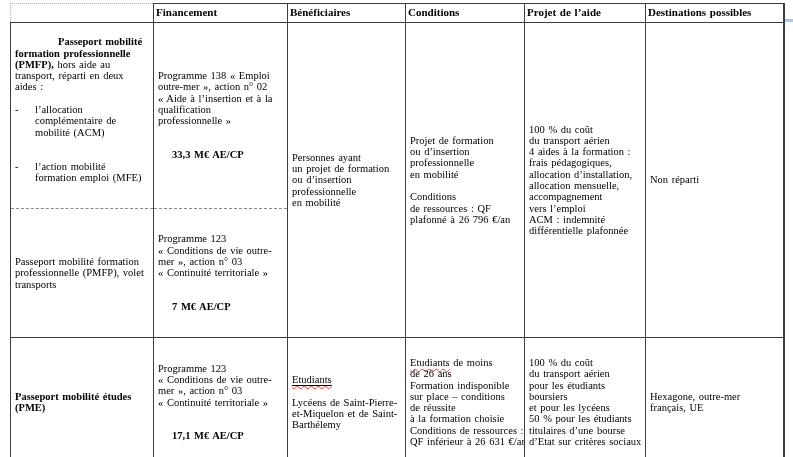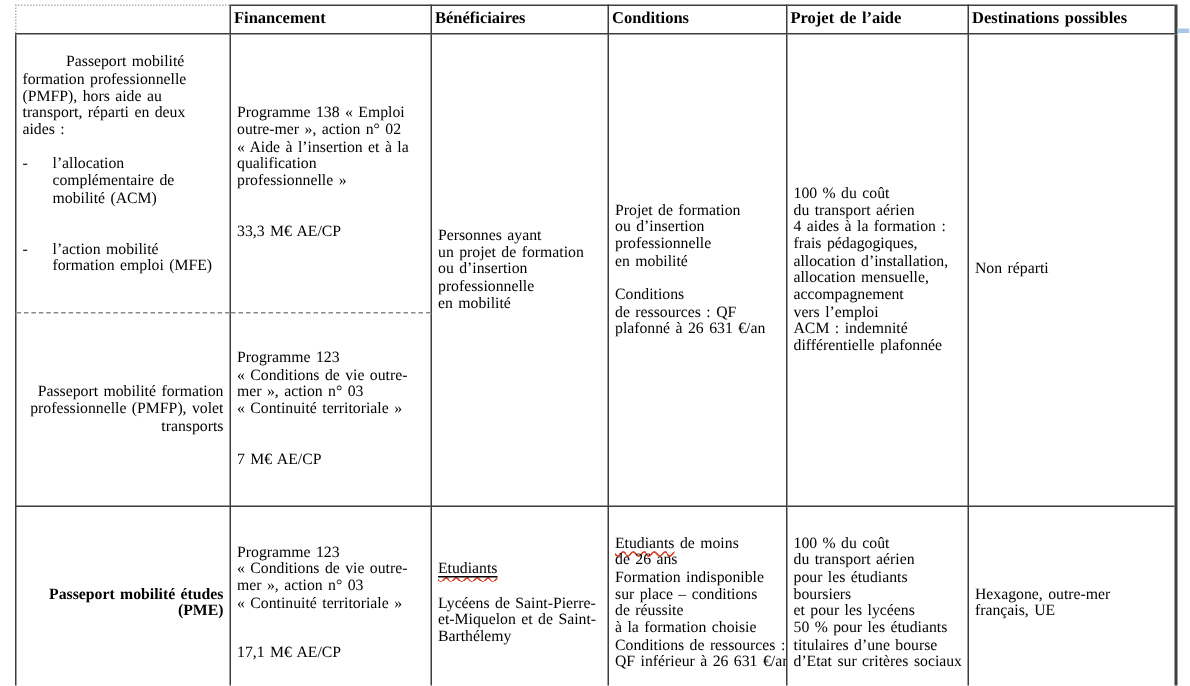--- a/index.html
+++ b/index.html
@@ -23,33 +23,33 @@
     font-size:11px; font-weight:bold; text-align:left;
     padding:1px 2px; white-space:pre;
   }
   td.corner {
     border-top:1px dotted #b3b3b3;
     border-left:1px dotted #b3b3b3;
   }
   .dash-b { border-bottom:1px dashed #8a8a8a !important; }
   .dash-t { border-top:1px dashed #8a8a8a !important; }
   .er { border-right-width:2px; }
-  .b { font-weight:normal; }
+  .b { font-weight:bold;margin-left:14px; }
   .ul { text-decoration:underline solid #000 1px; }
   .spell {
     text-decoration-line:underline;
     text-decoration-style:wavy;
     text-decoration-color:#d93a22;
     text-decoration-thickness:1px;
     text-underline-offset:2px;
   }
   .li { display:flex; }
   .li .marker { width:20px; flex:none; }
   .li .txt { flex:1; }
-  .rowhead { font-weight:bold;text-align:right; }
+  .rowhead { font-weight:bold; }
   .rowhead.reg { font-weight:normal; }
   .revision-mark {
     position:absolute; left:785px; top:19px; width:8px; height:3px;
     background:#a9c7e8;
   }
 </style>
 </head>
 <body>
 
 <div class="page">
@@ -106,21 +106,21 @@
 ou d’insertion
 professionnelle
 en mobilité</td>
       <td rowspan="2">Projet de formation
 ou d’insertion
 professionnelle
 en mobilité
 
 Conditions
 de ressources : QF
-plafonné à 26 631 €/an</td>
+plafonné à 26 796 €/an</td>
       <td rowspan="2">100 % du coût
 du transport aérien
 4 aides à la formation :
 frais pédagogiques,
 allocation d’installation,
 allocation mensuelle,
 accompagnement
 vers l’emploi
 ACM : indemnité
 différentielle plafonnée</td>

